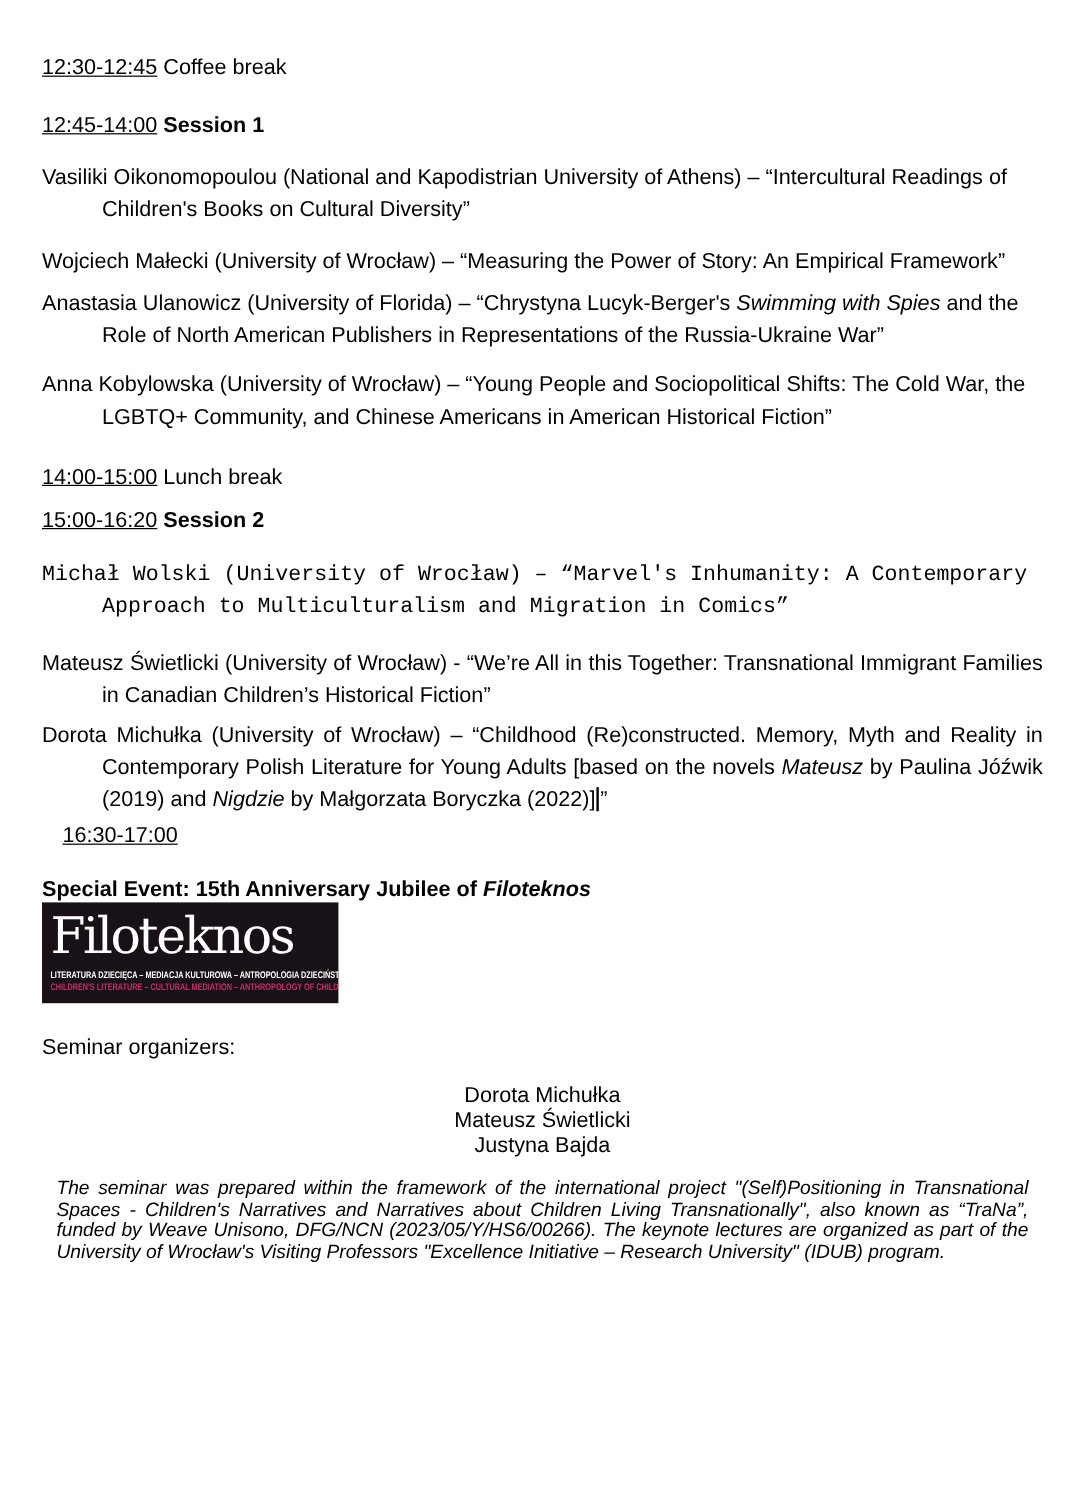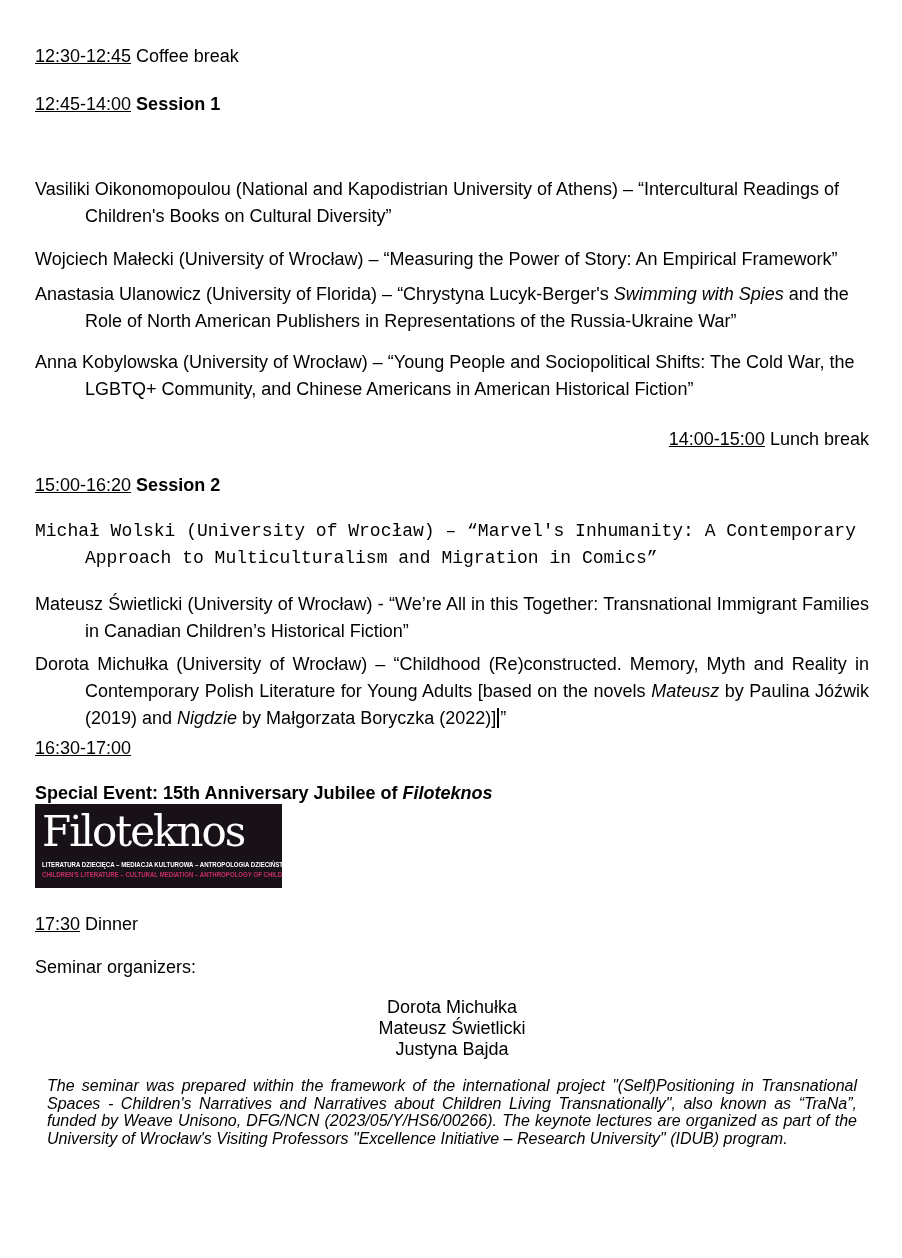--- a/index.html
+++ b/index.html
@@ -18,24 +18,24 @@
     width: 902px;
     height: 1258px;
     padding: 46px 33px 10px 35px;
     border-radius: 18px;
   }
   
   .sched { line-height: 21px; margin: 0; }
   .time { text-decoration: underline; }
   .b { font-weight: bold; }
   .mb-coffee   { margin-bottom: 27px; }
-  .mb-session1 { margin-bottom: 61px; }
-  .mb-lunch    { margin-bottom: 25px; text-align: right; }
+  .mb-session1 { margin-bottom: 19px; }
+  .mb-lunch    { margin-bottom: 15px; }
   .mb-session2 { margin-bottom: 22px; }
-  .mb-1630     { margin-bottom: 24px; }
+  .mb-1630     { margin-bottom: 24px; margin-left: 17px; }
   .mb-special  { margin-bottom: 21px; }
   .mb-dinner   { margin-bottom: 22px; }
   
   .entry {
     line-height: 27px;
     margin: 0;
     padding-left: 50px;
     text-indent: -50px;
   }
   .justify { text-align: justify; }
@@ -127,21 +127,20 @@
   <p class="sched mb-1630"><span class="time">16:30-17:00</span><span></span></p>
 
   <p class="special mb-special"><span>Special Event: 15th Anniversary Jubilee of </span><i>Filoteknos</i></p>
 
   <div class="logo" style="background: rgb(24, 18, 24);">
     <div class="logo-title" style="color: rgb(255, 255, 255);">Filoteknos</div>
     <div class="logo-sub logo-sub-pl" style="color: rgb(255, 255, 255);">LITERATURA DZIECIĘCA – MEDIACJA KULTUROWA – ANTROPOLOGIA DZIECIŃSTWA</div>
     <div class="logo-sub logo-sub-en" style="color: rgb(198, 45, 104);">CHILDREN'S LITERATURE – CULTURAL MEDIATION – ANTHROPOLOGY OF CHILDHOOD</div>
   </div>
 
-  <p class="sched mb-dinner"><span class="time">17:30</span> <span>Dinner</span></p>
 
   <p class="org-head">Seminar organizers:</p>
 
   <div class="org-block">
     <p class="org-name">Dorota Michułka</p>
     <p class="org-name">Mateusz Świetlicki</p>
     <p class="org-name">Justyna Bajda</p>
   </div>
 
   <p class="footer">The seminar was prepared within the framework of the international project "(Self)Positioning in Transnational Spaces - Children's Narratives and Narratives about Children Living Transnationally", also known as “TraNa”, funded by Weave Unisono, DFG/NCN (2023/05/Y/HS6/00266). The keynote lectures are organized as part of the University of Wrocław's Visiting Professors "Excellence Initiative – Research University" (IDUB) program.</p>

